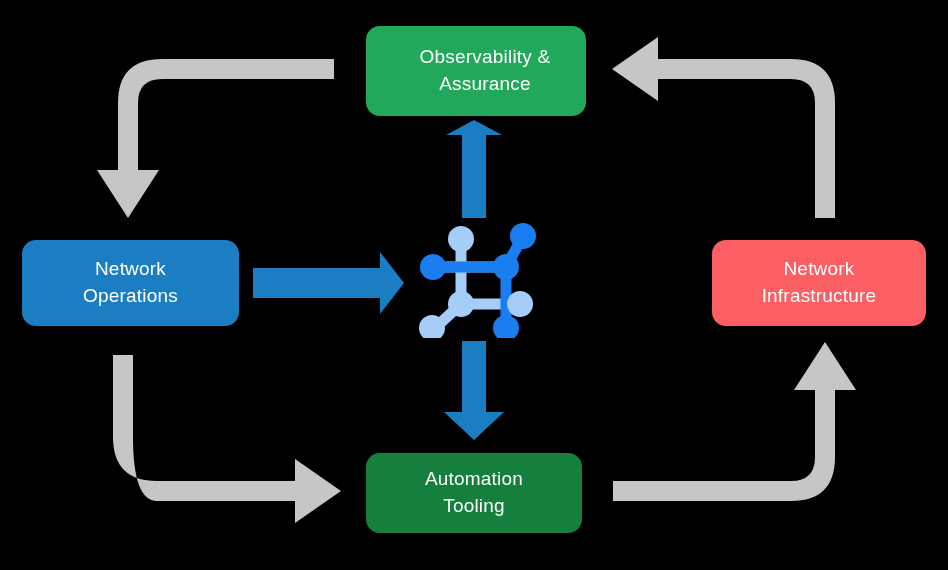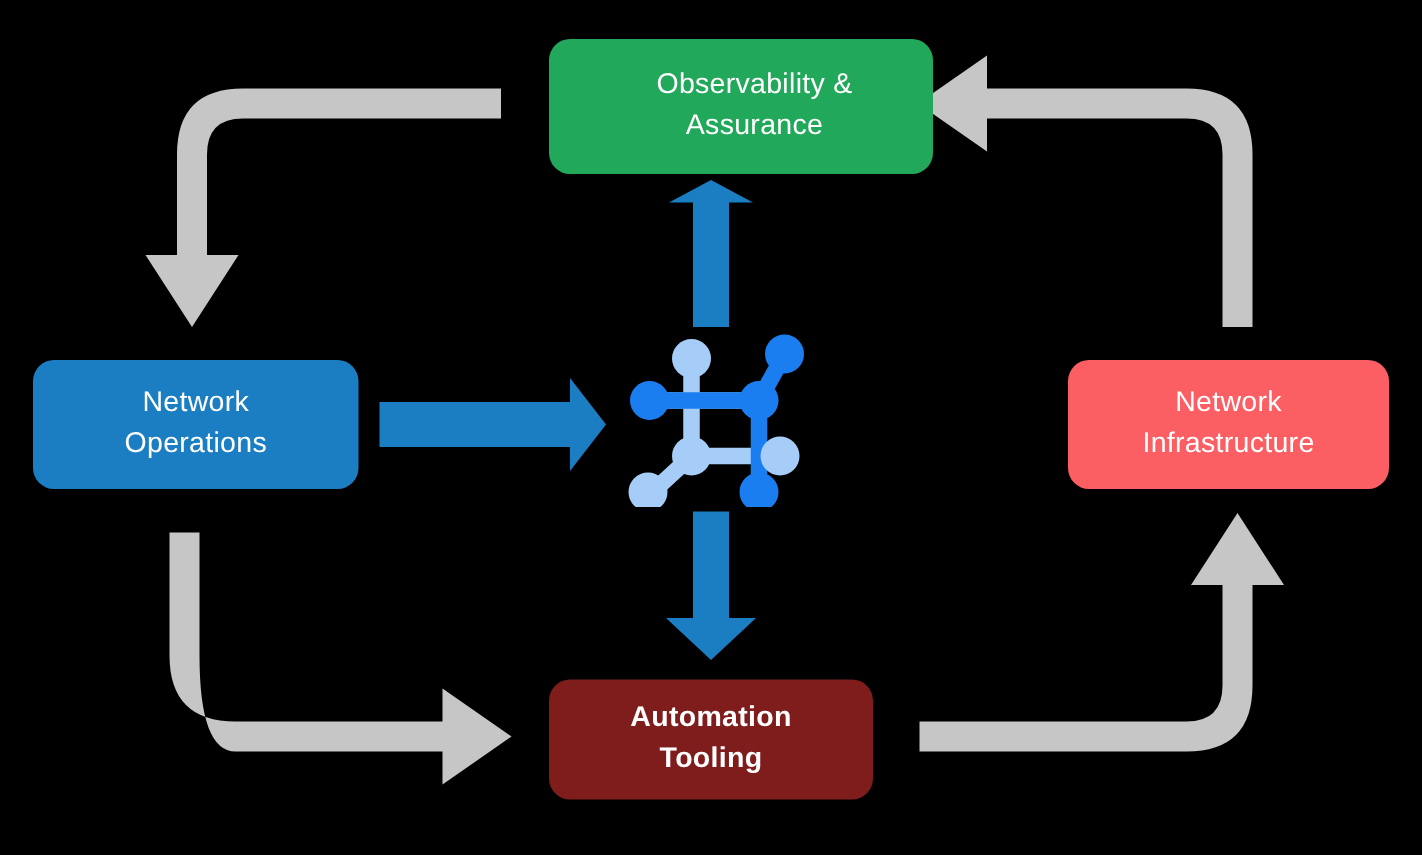--- a/index.html
+++ b/index.html
@@ -29,36 +29,35 @@
     letter-spacing: 0.2px;
     box-sizing: border-box;
     padding: 6px 10px;
   }
   .node-box span {
     display: block;
     white-space: pre-line;
   }
 
   #box-observability {
-    left: 366px;  top: 26px;   width: 256px; height: 90px;
+    left: 366px;  top: 26px;   width: 220px; height: 90px;
     background: #22A85A;
     padding-left: 28px;
   }
   #box-operations {
     left: 22px;   top: 240px;  width: 217px; height: 86px;
     background: #1B7EC2;
   }
   #box-infrastructure {
     left: 712px;  top: 240px;  width: 214px; height: 86px;
     background: #FB5F63;
   }
   #box-automation {
     left: 366px;  top: 453px;  width: 216px; height: 80px;
-    background: #7f1d1d;
-    font-weight: bold;
+    background: #15803d;
   }
 
   .arrow-layer {
     position: absolute;
     left: 0; top: 0;
     width: 948px;
     height: 570px;
     pointer-events: none;
   }
   .arrow-layer svg { display: block; }

